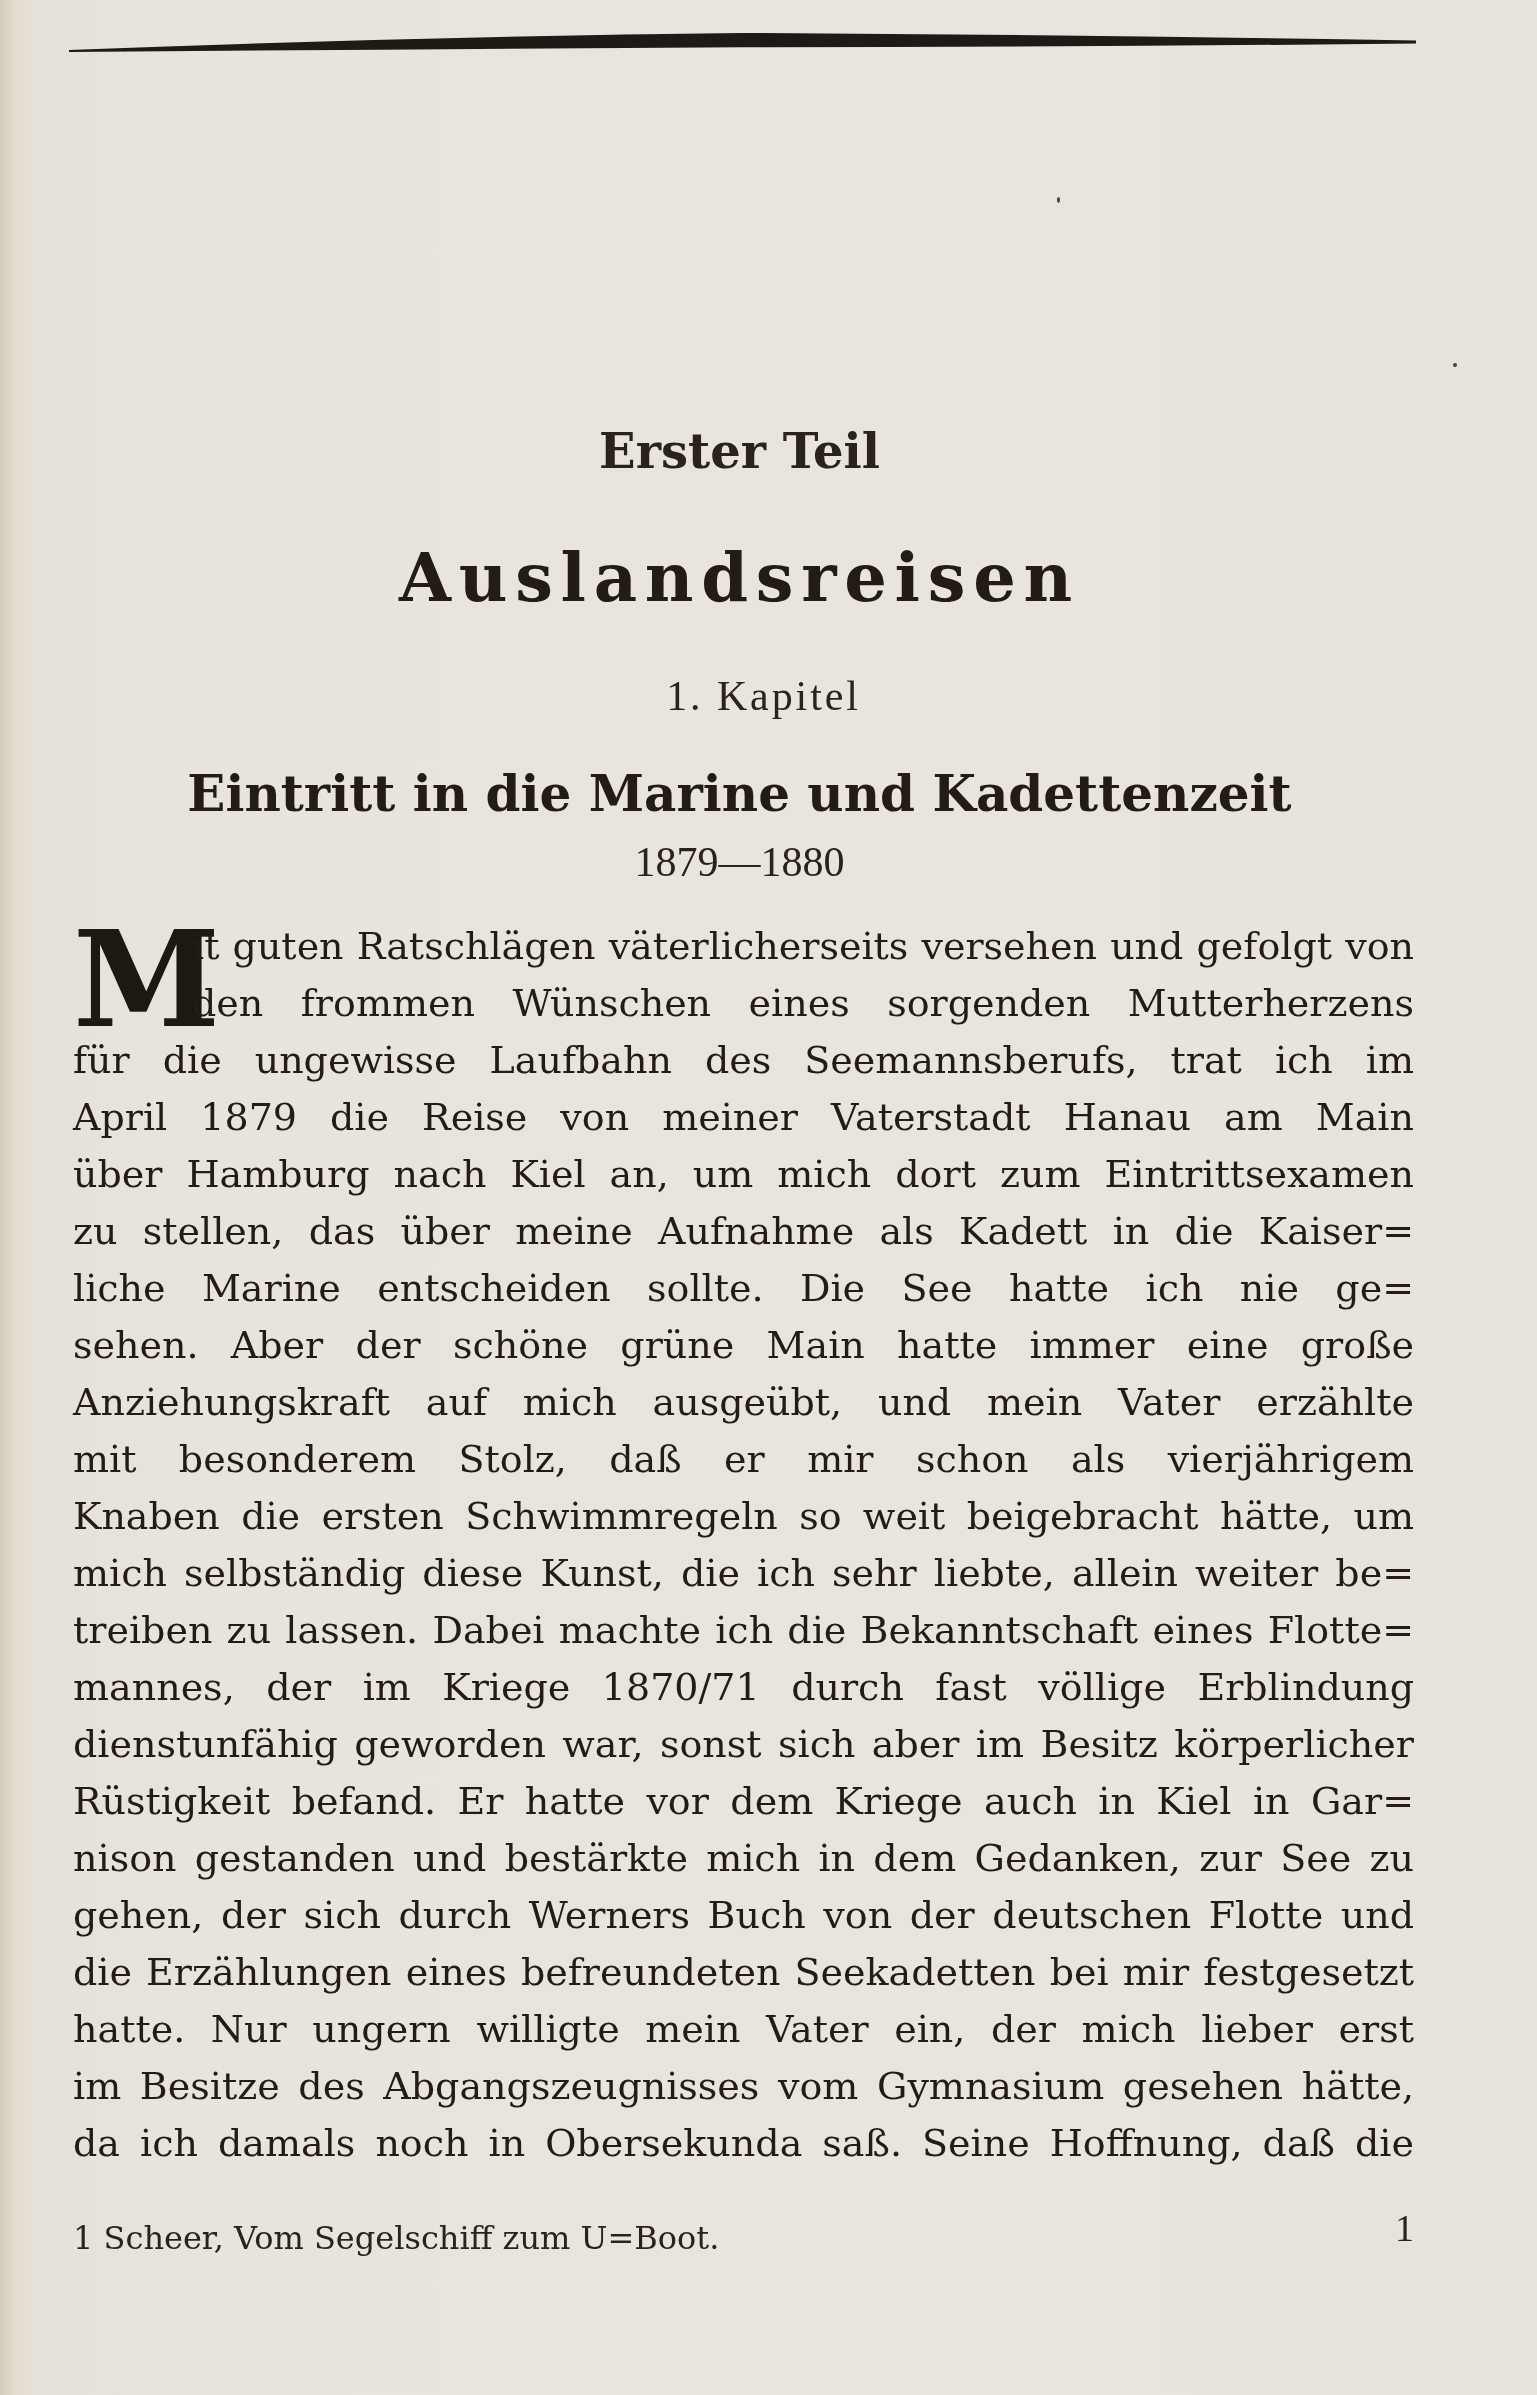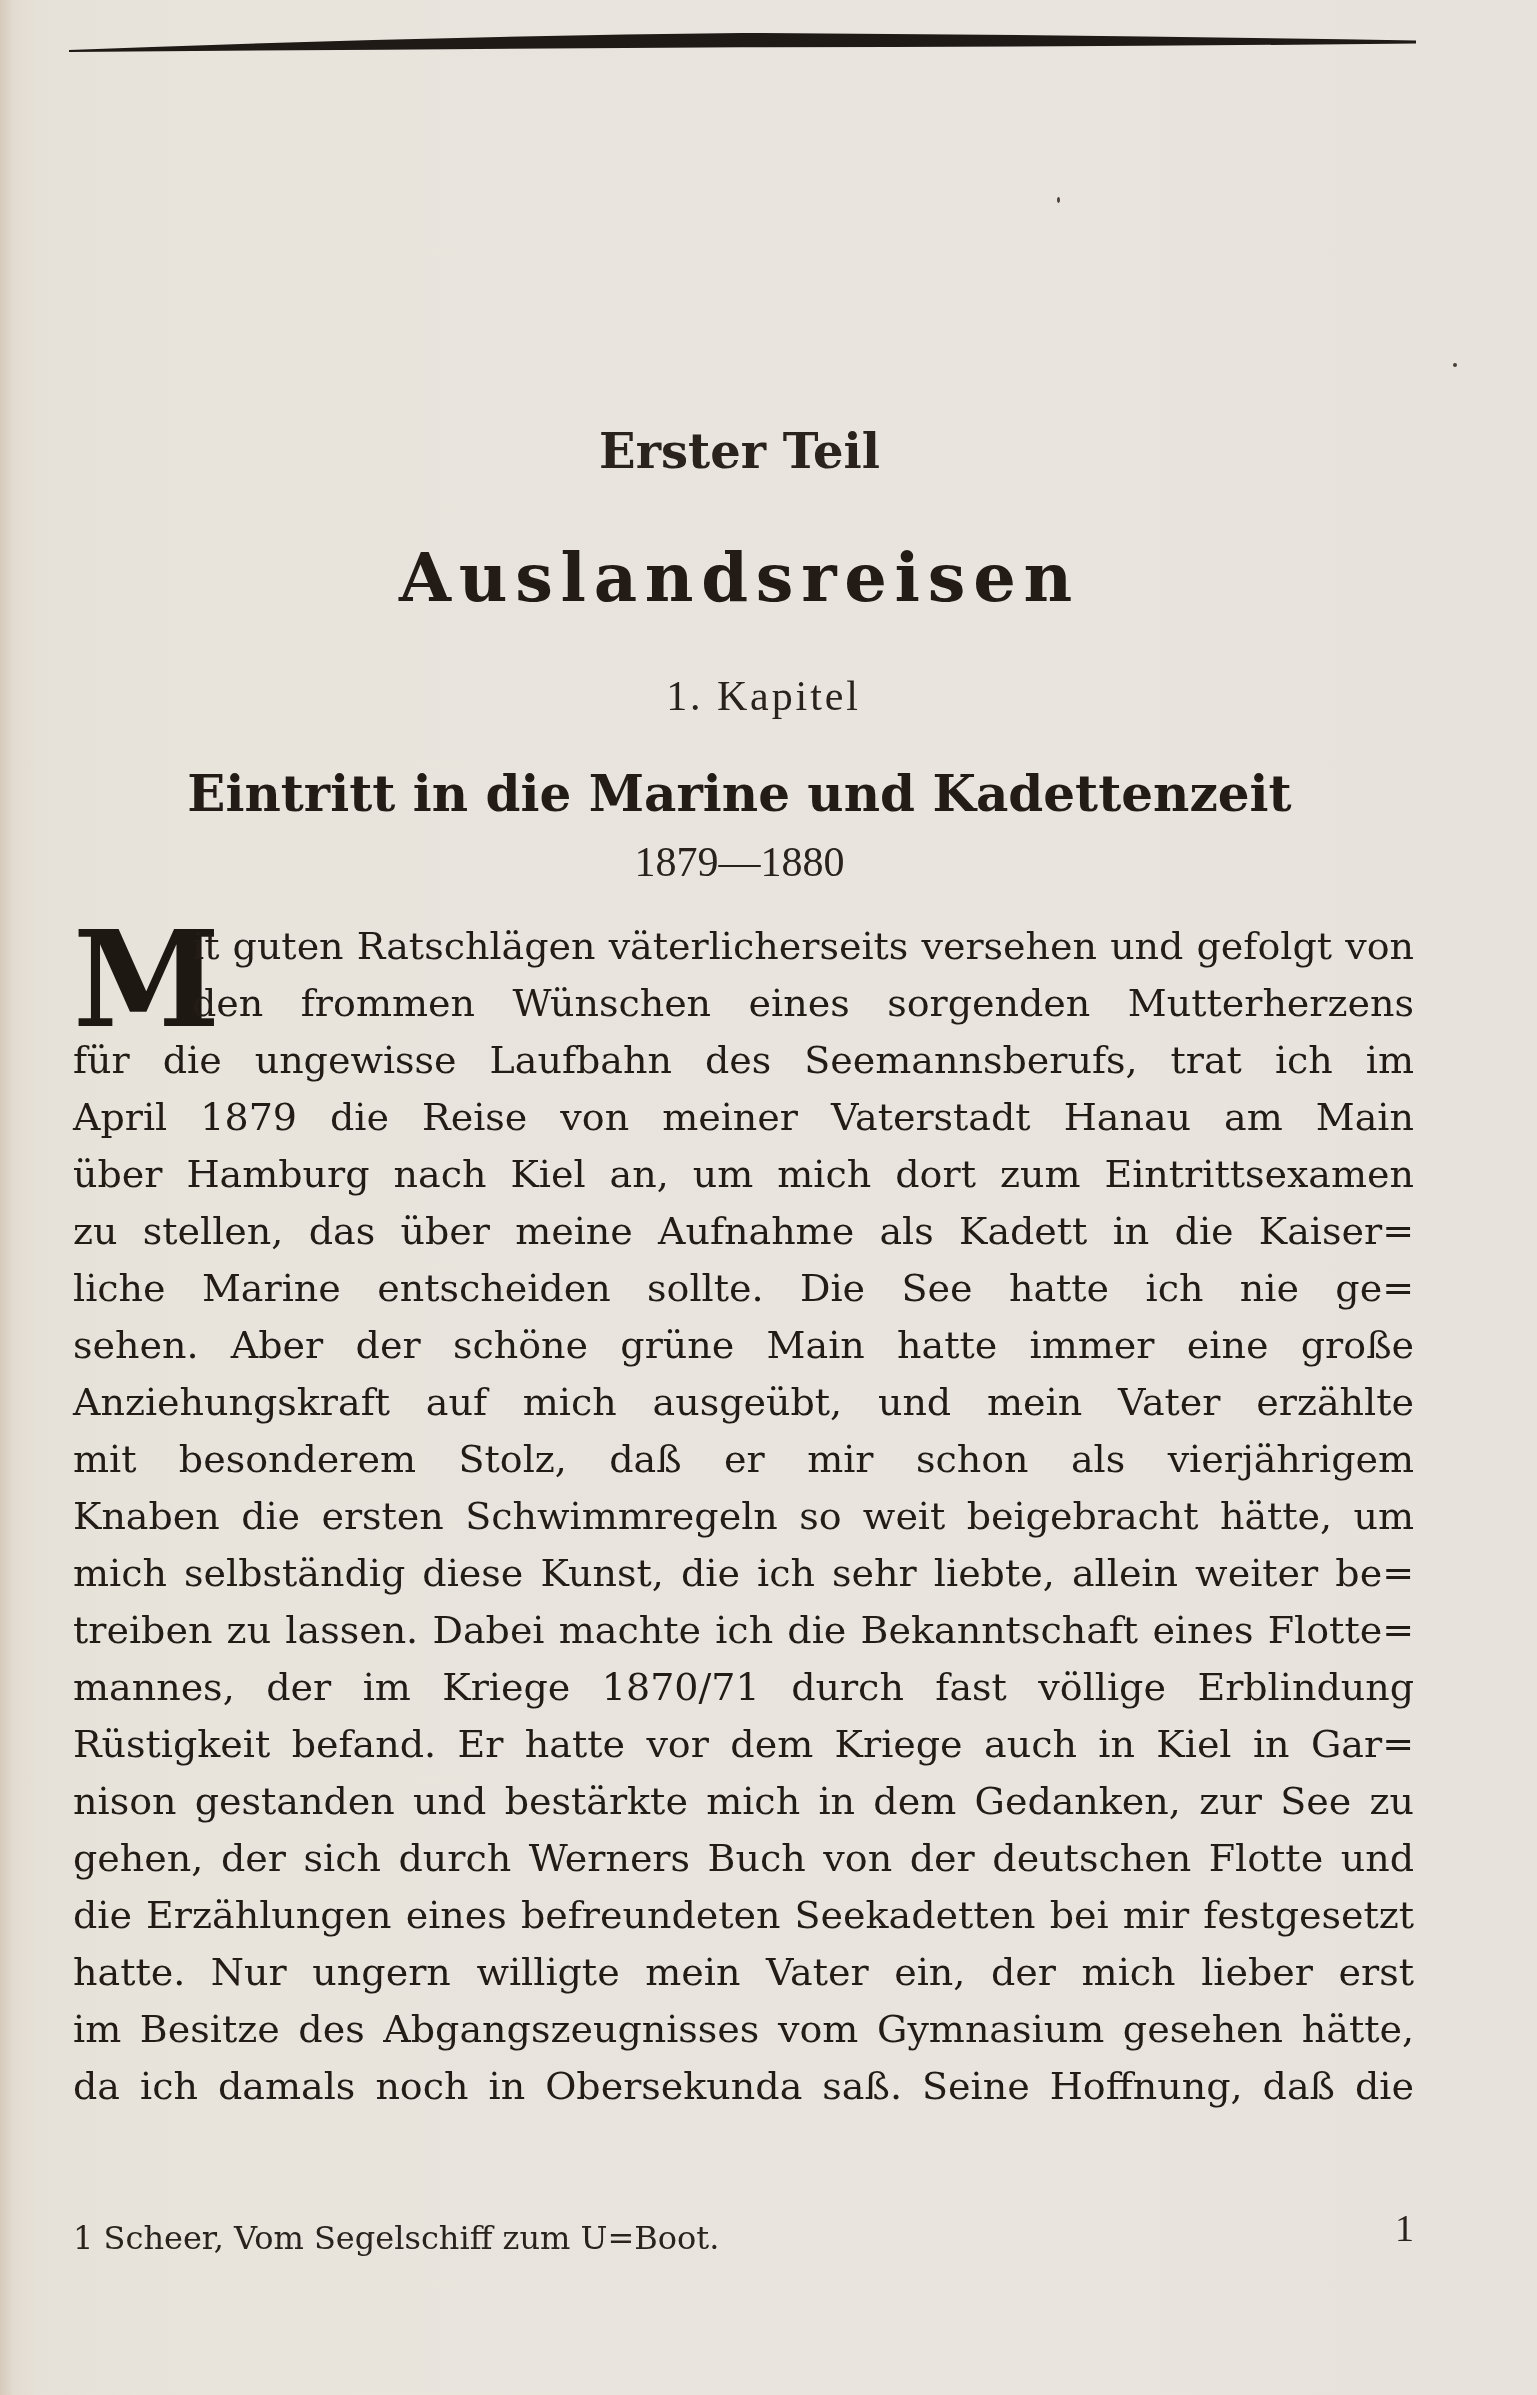--- a/index.html
+++ b/index.html
@@ -147,20 +147,21 @@
     <div class="line">über Hamburg nach Kiel an, um mich dort zum Eintrittsexamen</div>
     <div class="line">zu stellen, das über meine Aufnahme als Kadett in die Kaiser=</div>
     <div class="line">liche Marine entscheiden sollte. Die See hatte ich nie ge=</div>
     <div class="line">sehen. Aber der schöne grüne Main hatte immer eine große</div>
     <div class="line">Anziehungskraft auf mich ausgeübt, und mein Vater erzählte</div>
     <div class="line">mit besonderem Stolz, daß er mir schon als vierjährigem</div>
     <div class="line">Knaben die ersten Schwimmregeln so weit beigebracht hätte, um</div>
     <div class="line">mich selbständig diese Kunst, die ich sehr liebte, allein weiter be=</div>
     <div class="line">treiben zu lassen. Dabei machte ich die Bekanntschaft eines Flotte=</div>
     <div class="line">mannes, der im Kriege 1870/71 durch fast völlige Erblindung</div>
+    <div class="line">dienstunfähig geworden war, sonst sich aber im Besitz körperlicher</div>
     <div class="line">Rüstigkeit befand. Er hatte vor dem Kriege auch in Kiel in Gar=</div>
     <div class="line">nison gestanden und bestärkte mich in dem Gedanken, zur See zu</div>
     <div class="line">gehen, der sich durch Werners Buch von der deutschen Flotte und</div>
     <div class="line">die Erzählungen eines befreundeten Seekadetten bei mir festgesetzt</div>
     <div class="line">hatte. Nur ungern willigte mein Vater ein, der mich lieber erst</div>
     <div class="line">im Besitze des Abgangszeugnisses vom Gymnasium gesehen hätte,</div>
     <div class="line">da ich damals noch in Obersekunda saß. Seine Hoffnung, daß die</div>
   </div>
 
   <div class="footer-sig">1 Scheer, Vom Segelschiff zum U=Boot.</div>

